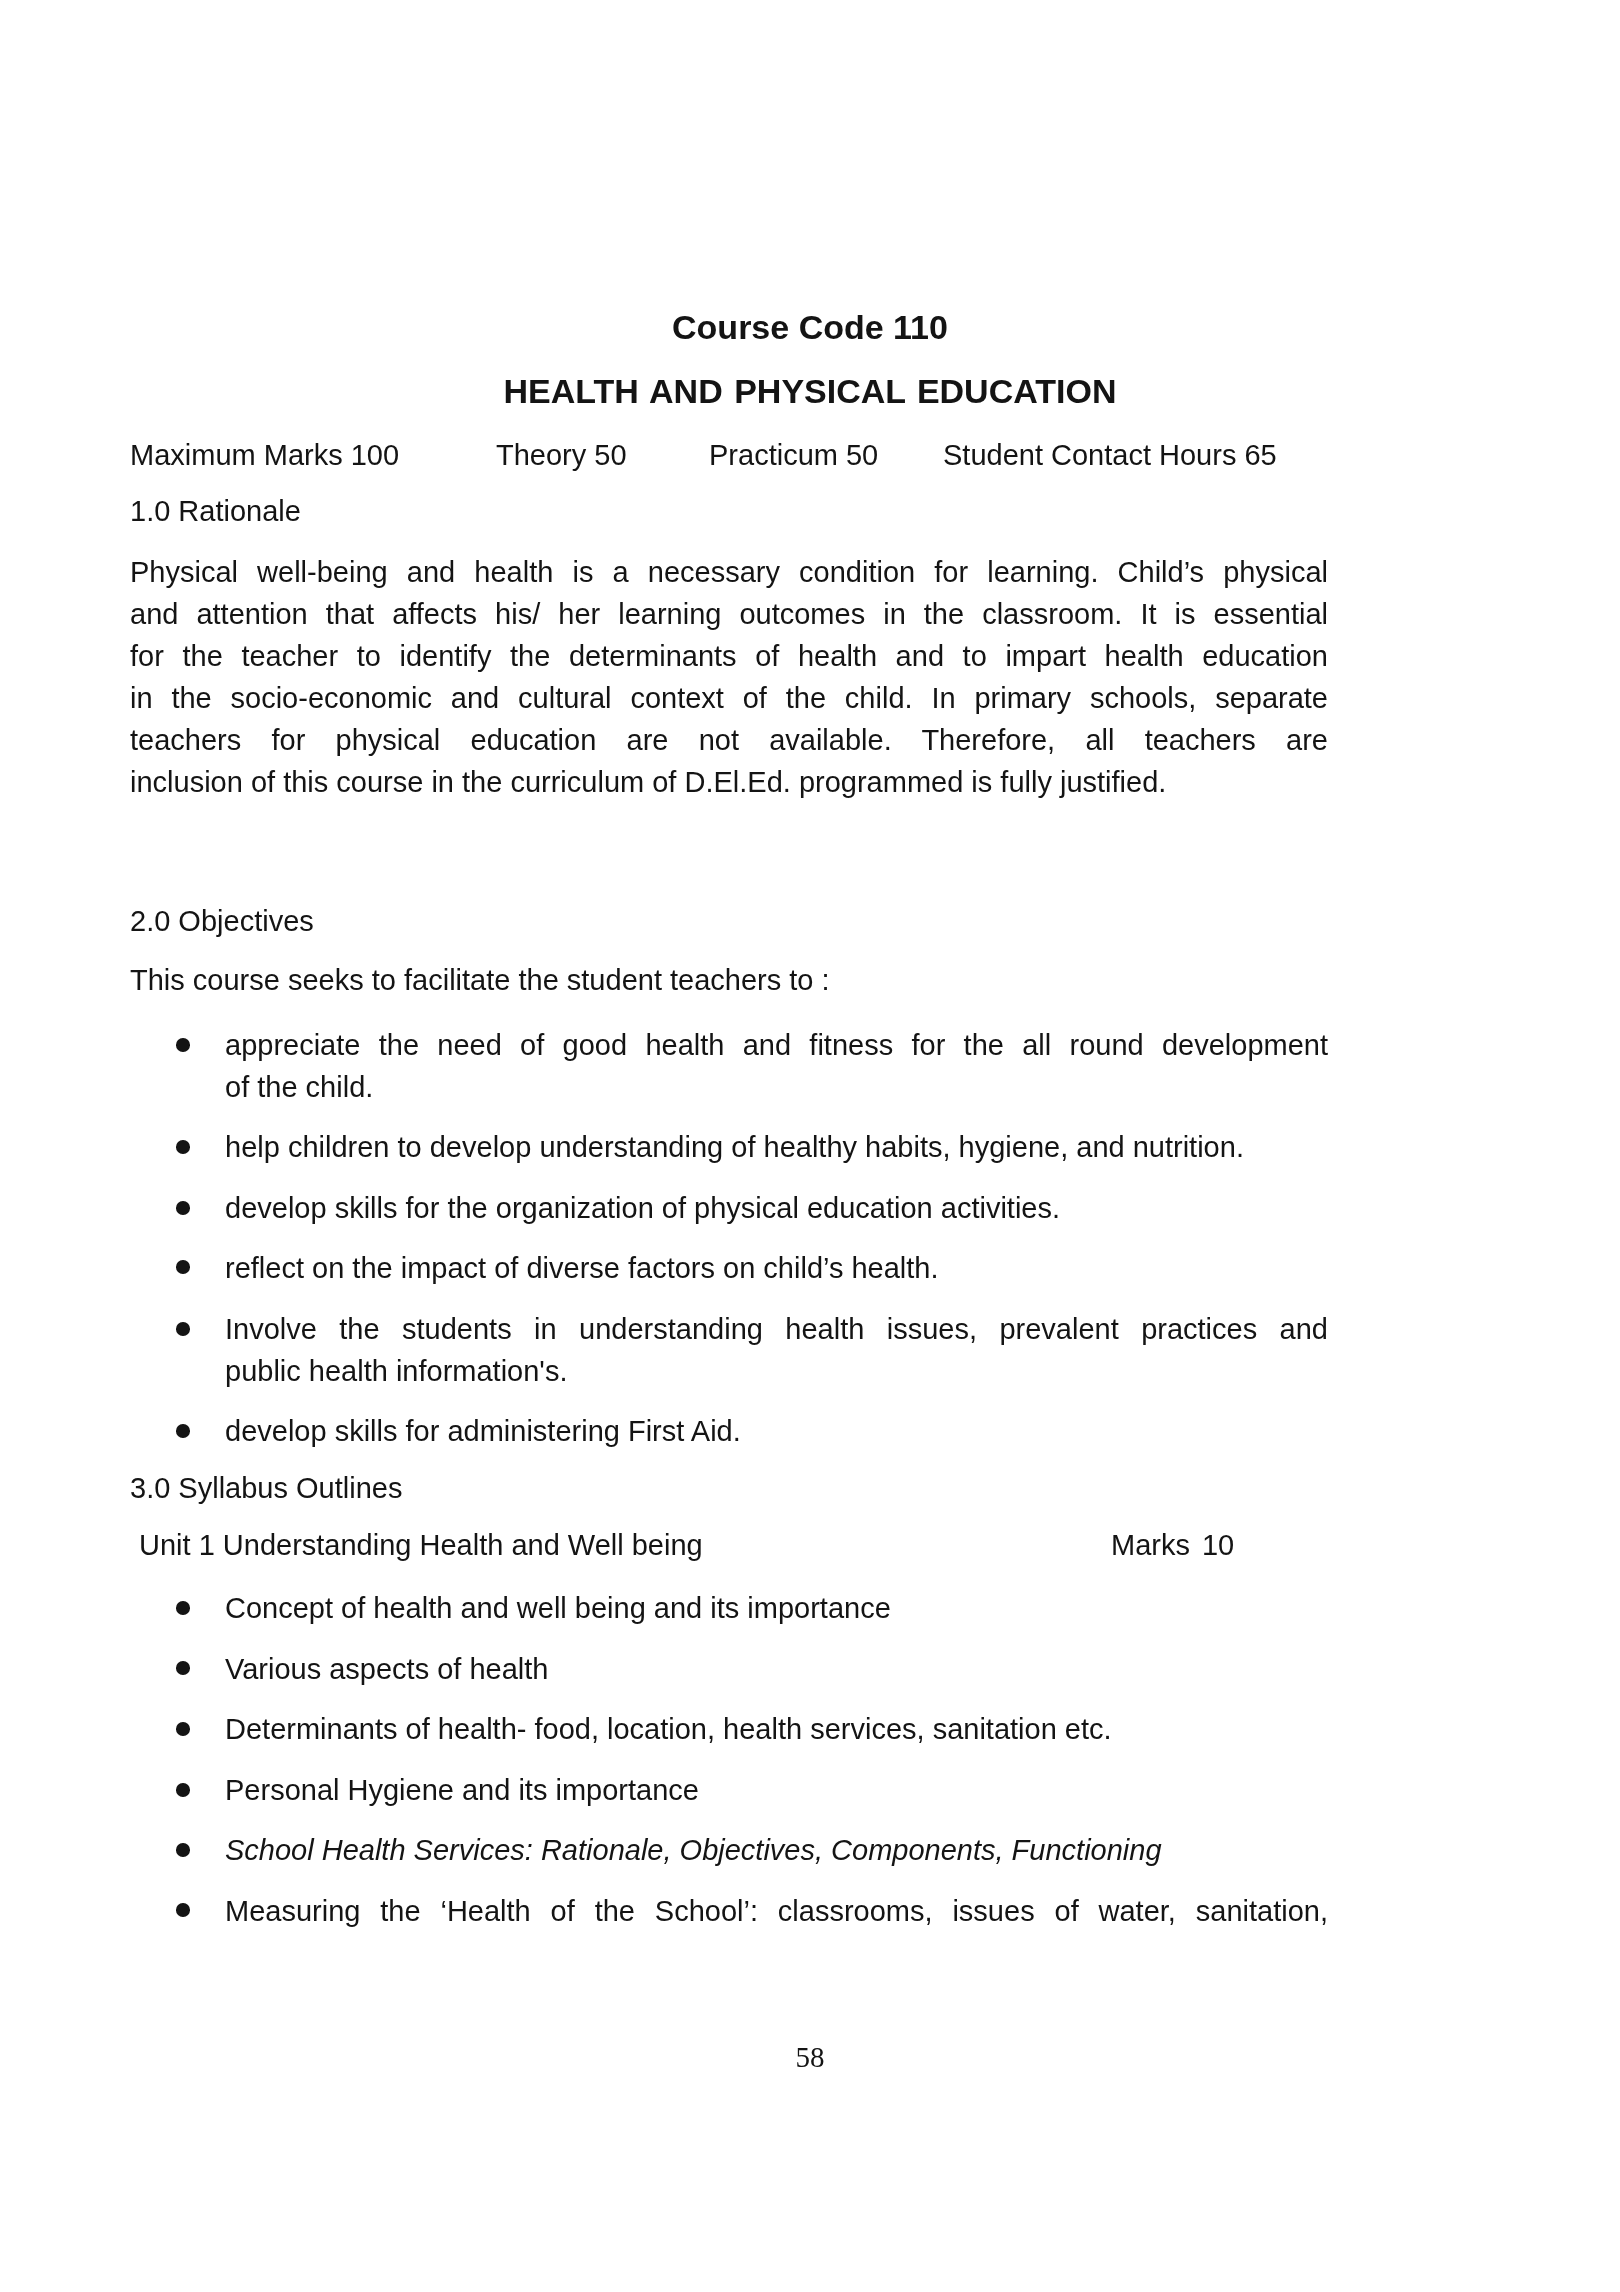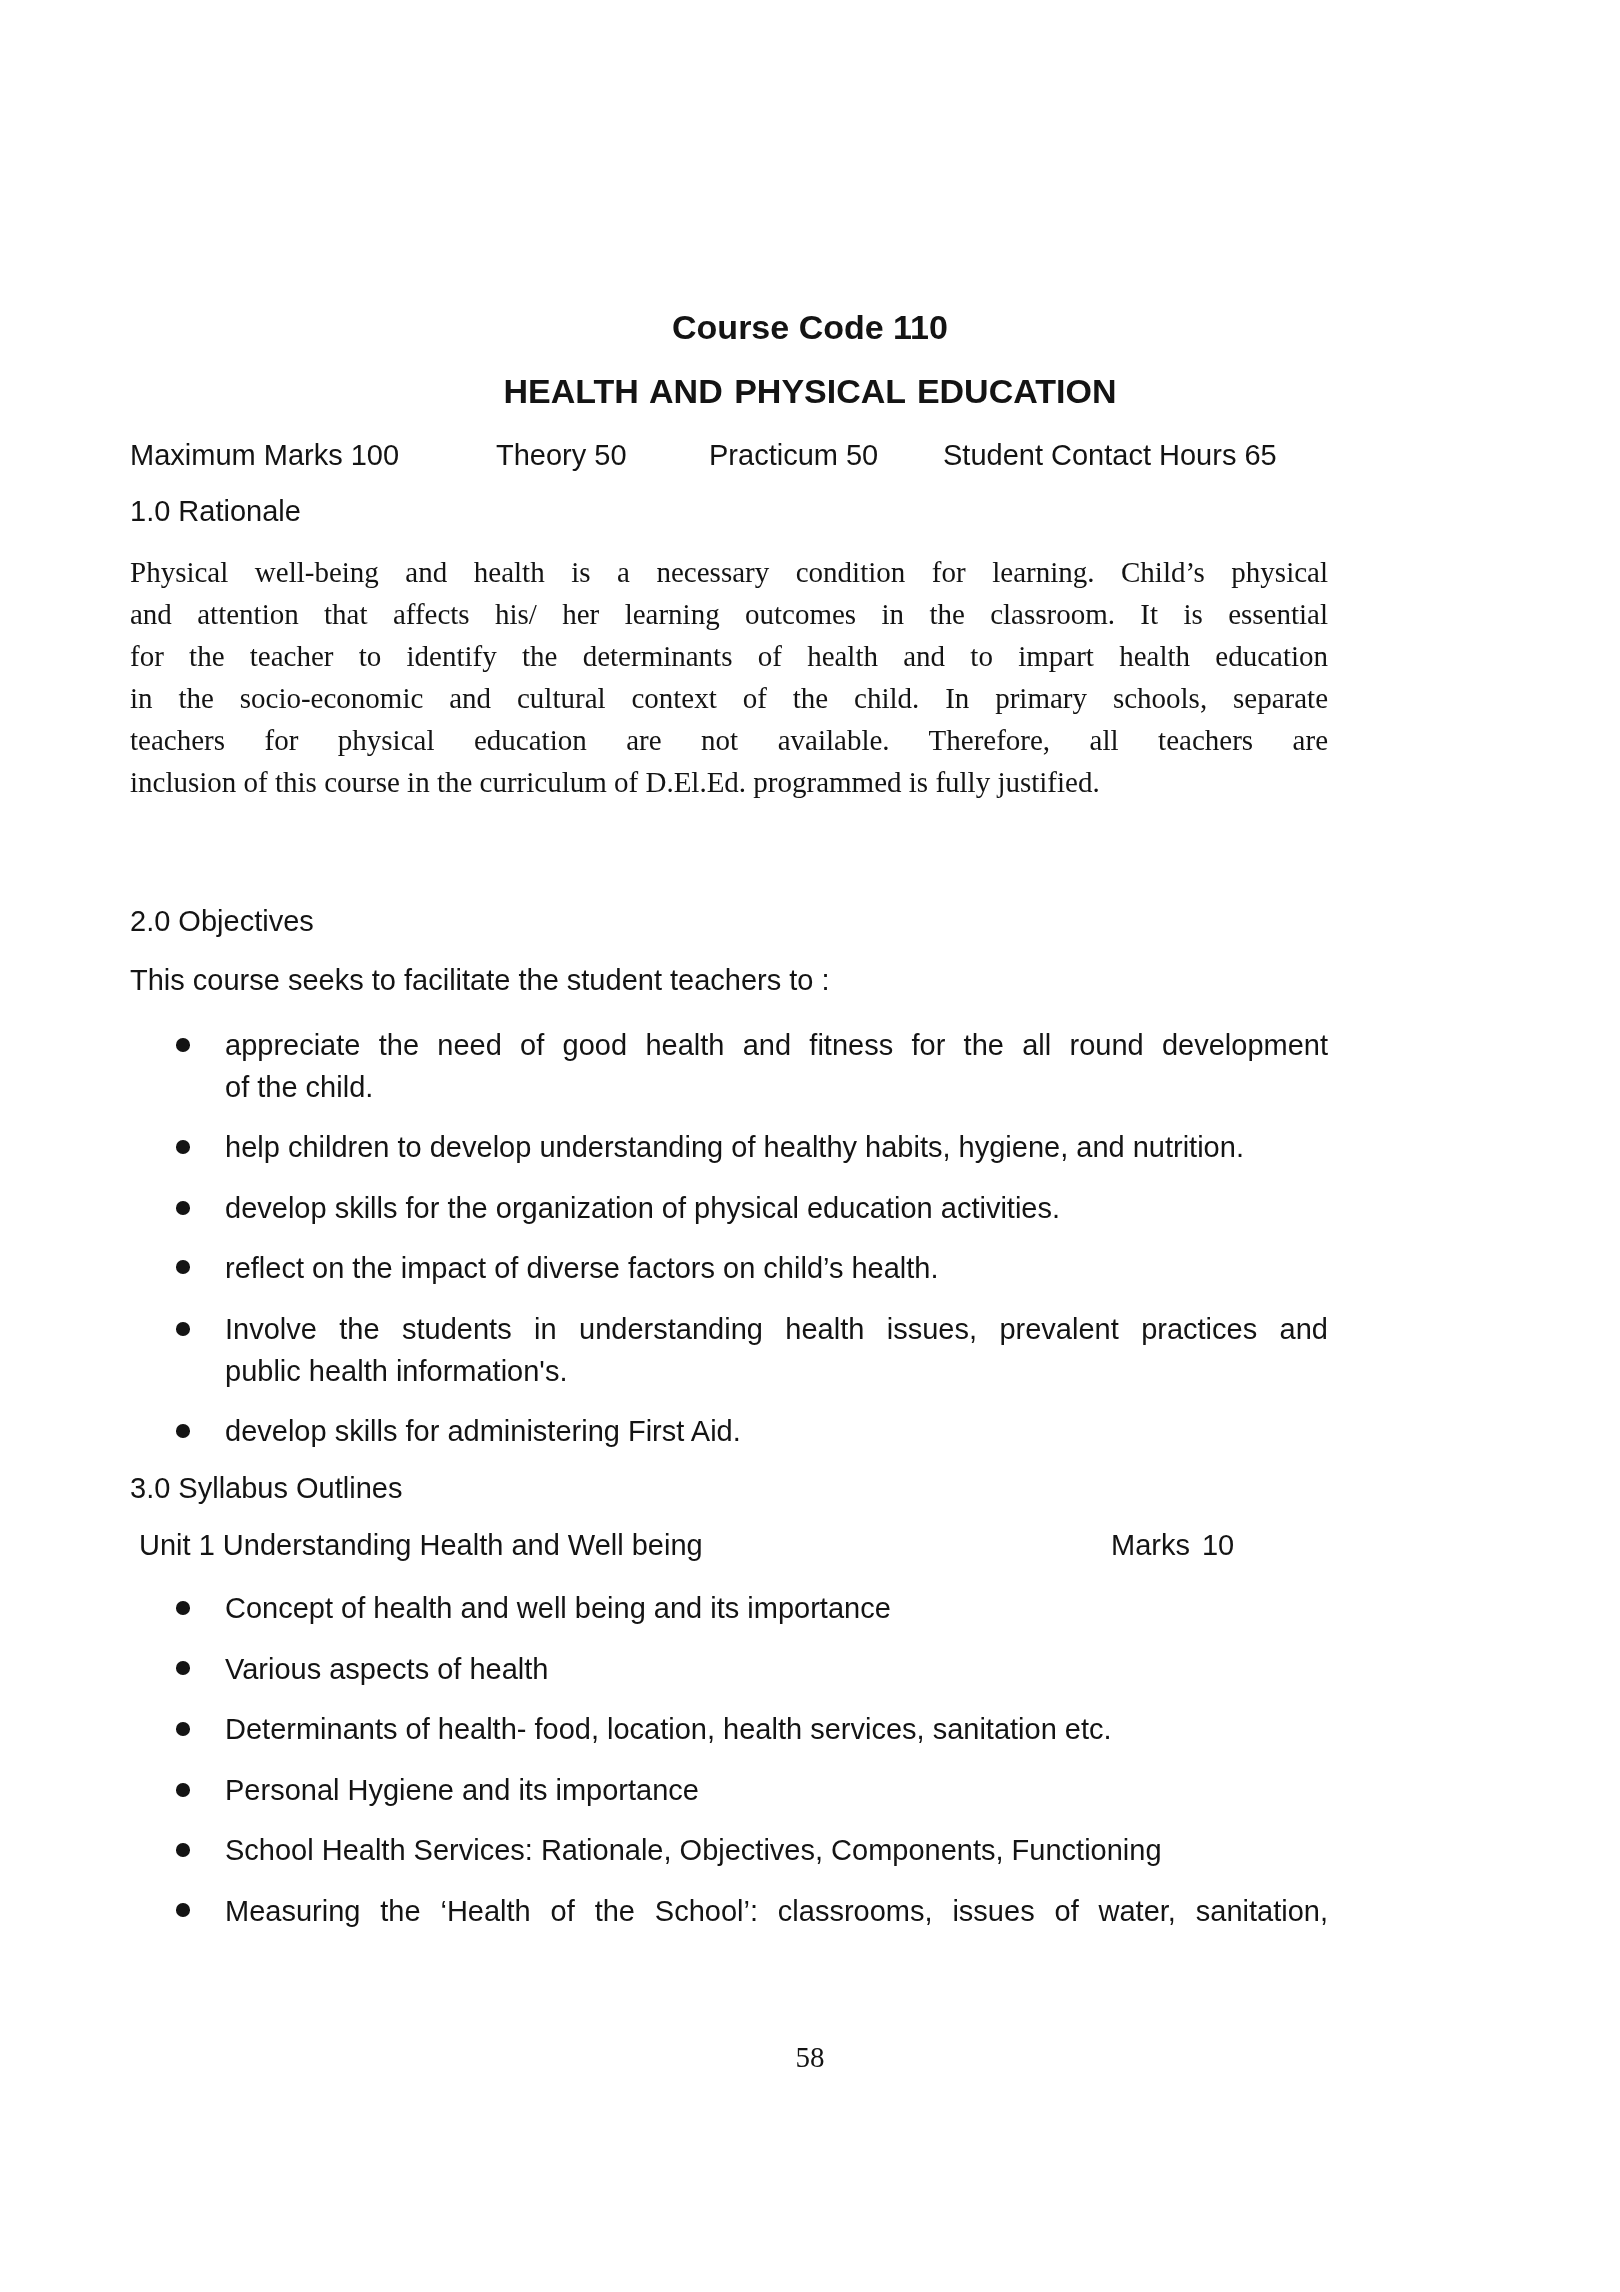--- a/index.html
+++ b/index.html
@@ -1,21 +1,21 @@
 <!DOCTYPE html>
 <html><head>
 <meta charset="utf-8">
 <style>
   html, body { margin: 0; padding: 0; background: #ffffff; }
   body { width: 1620px; height: 2293px; position: relative; overflow: hidden; color: #141414; font-family: "Liberation Sans", sans-serif; }
   .abs { position: absolute; white-space: nowrap; line-height: 1; }
   .center { left: 0; width: 1620px; text-align: center; }
   .title { font-weight: bold; font-size: 34px; }
   .bold { font-weight: normal; font-size: 29px; }
-  .para { position: absolute; left: 130px; width: 1198px; font-size: 29px; line-height: 42px; text-align: justify; font-family: Liberation Serif, serif; }
+  .para { position: absolute; left: 130px; width: 1198px; font-size: 29px; line-height: 42px; text-align: justify; }
   .para .ln { display: block; text-align: justify; text-align-last: justify; height: 42px; white-space: nowrap; }
   .para .ln.last { text-align-last: left; }
   .bullet { position: absolute; left: 176px; width: 13.7px; height: 13.7px; border-radius: 50%; background: #141414; }
   .btext { position: absolute; left: 225px; width: 1103px; font-size: 29px; line-height: 42px; }
   .btext .ln { display: block; white-space: nowrap; height: 42px; }
   .btext .ln.just { text-align: justify; text-align-last: justify; }
   .meta span { position: absolute; white-space: nowrap; }
   .pagenum { font-family: "Liberation Serif", serif; font-size: 29px; }
 </style>
 </head>
@@ -109,21 +109,21 @@
     </div>
   </div>
   <div>
     <span class="bullet" style="top:1783px;"></span>
     <div class="btext" style="top:1769px;">
       <span class="ln">Personal Hygiene and its importance</span>
     </div>
   </div>
   <div>
     <span class="bullet" style="top:1843px;"></span>
-    <div class="btext" style="top:1829px;">
+    <div class="btext" style="top:1829px;font-style:italic;">
       <span class="ln">School Health Services: Rationale, Objectives, Components, Functioning</span>
     </div>
   </div>
   <div>
     <span class="bullet" style="top:1903px;"></span>
     <div class="btext" style="top:1890px;">
       <span class="ln just">Measuring the ‘Health of the School’: classrooms, issues of water, sanitation,</span>
     </div>
   </div>
 </div>

